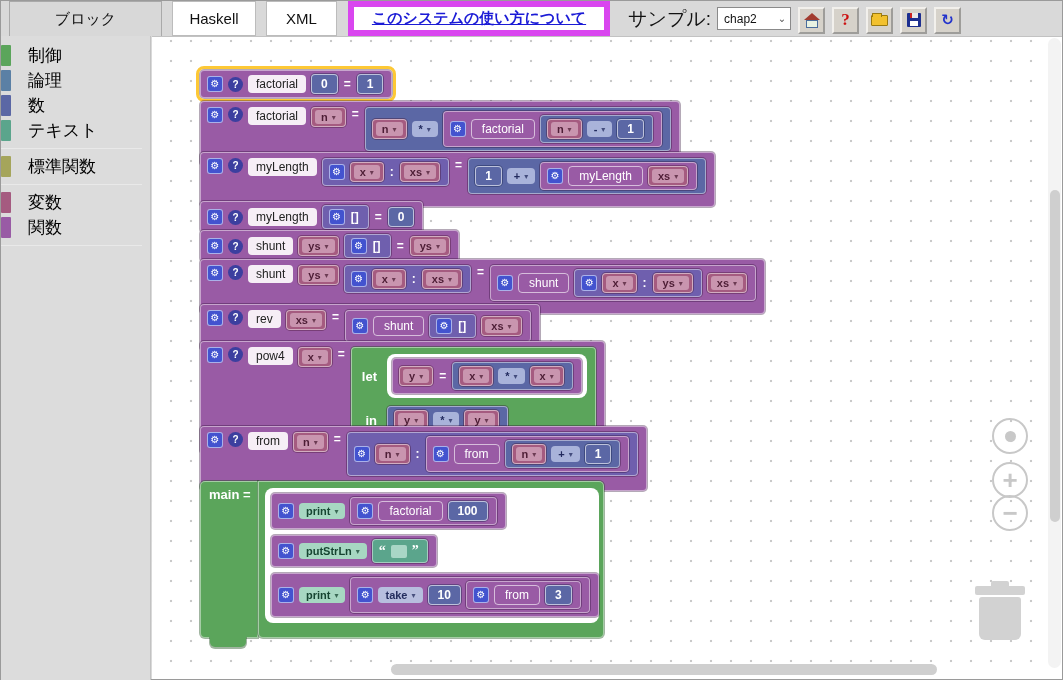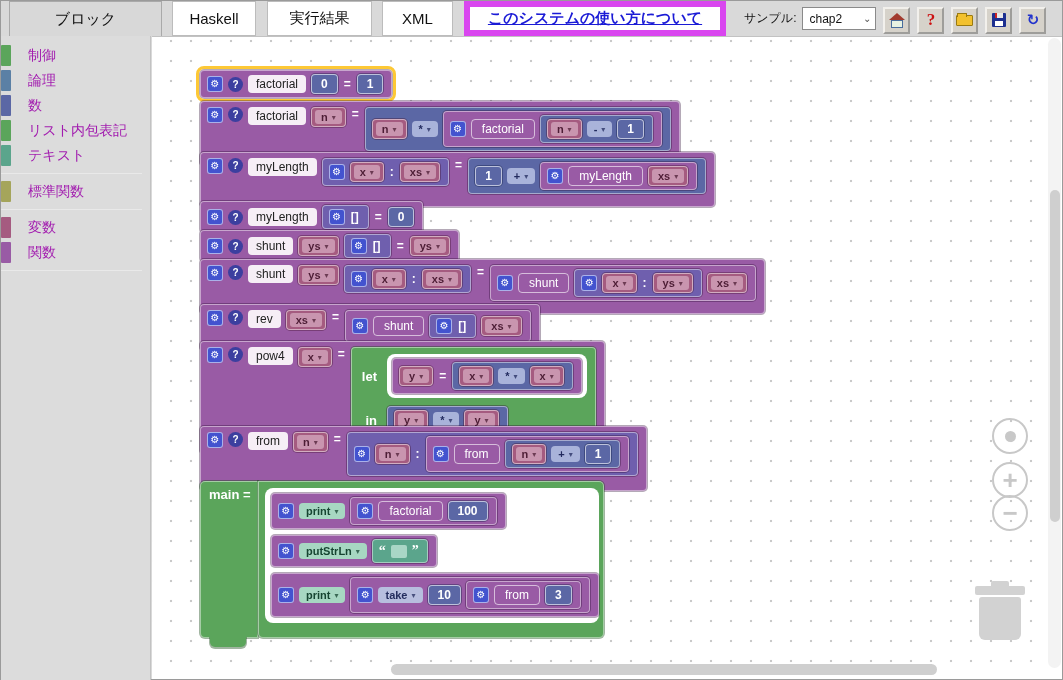--- a/index.html
+++ b/index.html
@@ -11,40 +11,40 @@
   #topbar { position:absolute; left:8px; top:0; width:100%; height:52px; display:flex; align-items:flex-start; }
   .tab { height:35px; display:flex; align-items:center; justify-content:center; font-size:15px; color:#111; cursor:pointer; }
   .tab.active { width:153px; background:#d8d8d8; border:1px solid #a9a9a9; border-bottom:none; }
   .tab.plain { background:#fff; border:1px solid #bcbcbc; }
   #tab-haskell { width:84px; margin-left:10px; }
   #tab-result { width:105px; margin-left:11px; }
   #tab-xml { width:71px; margin-left:10px; }
   #help-link-box { width:262px; height:35px; margin-left:11px; background:#fff; border:6px solid #d946ef; display:flex; align-items:center; justify-content:center; }
   #help-link-box a { color:#1b1bd6; font-size:15px; font-weight:bold; text-decoration:underline; }
   #sample-area { display:flex; align-items:center; margin-left:18px; height:35px; }
-  #sample-label { font-size:12px; color:#111; }
+  #sample-label { font-size:19px; color:#111; }
   .selectbox { width:74px; height:23px; margin-left:6px; background:#fff; border:1px solid #8a8a8a; display:flex; align-items:center; justify-content:space-between; padding:0 4px 0 6px; font-size:12px; color:#111; cursor:pointer; }
   .selectbox .chev { color:#555; font-size:10px; }
   .icon-btn { width:27px; height:27px; margin-left:7px; margin-top:3px; background:#d6d2ca; border:2px outset #f2f0ec; display:flex; align-items:center; justify-content:center; cursor:pointer; }
   .home-roof { width:0; height:0; border-left:8px solid transparent; border-right:8px solid transparent; border-bottom:7px solid #a23b2e; }
   .home-body { width:12px; height:8px; background:#e8f2e2; border:1px solid #4a6d9c; margin:0 auto; }
   .home-wrap { display:flex; flex-direction:column; align-items:center; }
   .qglyph { color:#cc1111; font-weight:bold; font-size:17px; font-family:"Liberation Serif",serif; }
   .folder-ico { width:17px; height:11px; background:#f2c12e; border:1px solid #9a7a10; border-radius:1px; position:relative; }
   .folder-ico::before { content:""; position:absolute; left:0; top:-3px; width:8px; height:3px; background:#f2c12e; border:1px solid #9a7a10; border-bottom:none; border-radius:1px 1px 0 0; }
   .floppy-ico { width:14px; height:14px; background:#1d2f8f; position:relative; border-radius:1px; }
   .floppy-ico::before { content:""; position:absolute; left:3px; top:0; width:6px; height:5px; background:#e8e8e8; border-left:2px solid #c22; }
   .floppy-ico::after { content:""; position:absolute; left:3px; bottom:1px; width:8px; height:5px; background:#fff; }
   .reload-glyph { color:#2233cc; font-weight:bold; font-size:15px; }
 
   
   #sidebar { position:absolute; left:0; top:35px; width:150px; height:645px; background:#dcdcdc; border-right:1px solid #c2c2c2; padding-top:7px; }
   .cat { display:flex; align-items:center; height:25px; cursor:pointer; }
   .cat .chip { width:10px; height:21px; border-radius:1px; flex:0 0 auto; }
-  .cat .lbl { margin-left:17px; font-size:14px; color:#a21caf; white-space:nowrap;font-family:Liberation Serif, serif; }
+  .cat .lbl { margin-left:17px; font-size:17px; color:#000000; white-space:nowrap;font-family:Liberation Serif, serif; }
   .sep { height:1px; background:#cccccc; margin:5px 8px 5px 0; border-bottom:1px solid #e9e9e9; }
 
   
   #canvas { position:absolute; left:151px; top:35px; right:0; bottom:0; background:#fff;
     background-image:radial-gradient(circle, #c9c9c9 1.1px, transparent 1.6px);
     background-size:20px 20px; background-position:9px 14px; border-top:1px solid #c2c2c2; }
 
   
   .block { position:absolute; }
   .b { display:inline-flex; align-items:center; gap:5px; border-radius:4px; padding:3px 8px 3px 6px;
@@ -116,21 +116,20 @@
   #trash .bin { width:42px; height:43px; background:#d2d2d2; border-radius:3px 3px 6px 6px; margin:2px auto 0; }
 </style>
 </head>
 <body>
 
 <div id="app">
 
   <div id="topbar">
     <div class="tab active">ブロック</div>
     <div class="tab plain" id="tab-haskell">Haskell</div>
-    <div class="tab plain" id="tab-result">実行結果</div>
     <div class="tab plain" id="tab-xml">XML</div>
     <div id="help-link-box">
       <a href="#">このシステムの使い方について</a>
     </div>
     <div id="sample-area">
       <span id="sample-label">サンプル:</span>
       <div class="selectbox">
         <span>chap2</span>
         <span class="chev">⌄</span>
       </div>
@@ -160,24 +159,20 @@
         <span class="chip" style="background-color: rgb(91, 165, 91);"></span>
         <span class="lbl">制御</span>
       </div>
     <div class="cat">
         <span class="chip" style="background-color: rgb(91, 128, 165);"></span>
         <span class="lbl">論理</span>
       </div>
     <div class="cat">
         <span class="chip" style="background-color: rgb(91, 103, 165);"></span>
         <span class="lbl">数</span>
-      </div>
-    <div class="cat">
-        <span class="chip" style="background-color: rgb(91, 165, 91);"></span>
-        <span class="lbl">リスト内包表記</span>
       </div>
     <div class="cat">
         <span class="chip" style="background-color: rgb(91, 165, 140);"></span>
         <span class="lbl">テキスト</span>
       </div>
     <div class="sep"></div>
     <div class="cat">
         <span class="chip" style="background-color: rgb(165, 165, 91);"></span>
         <span class="lbl">標準関数</span>
       </div>

